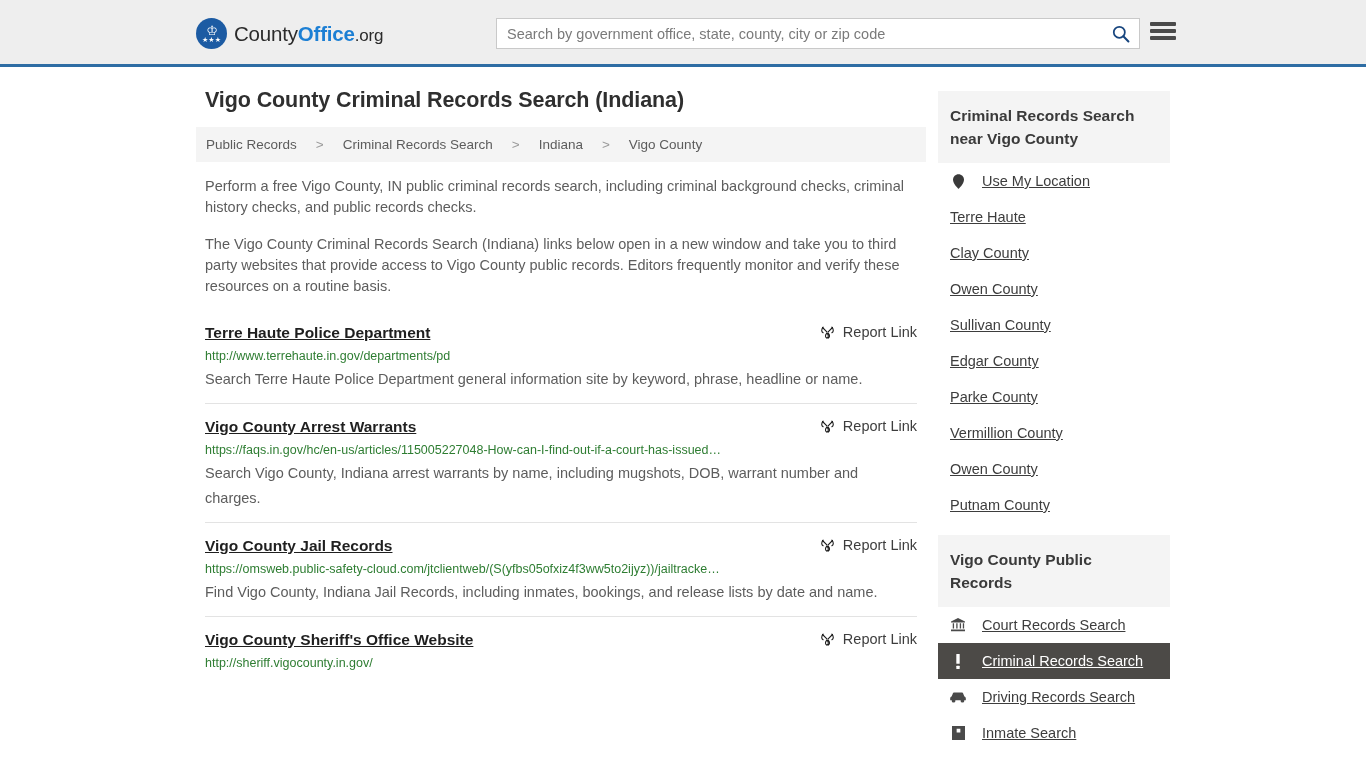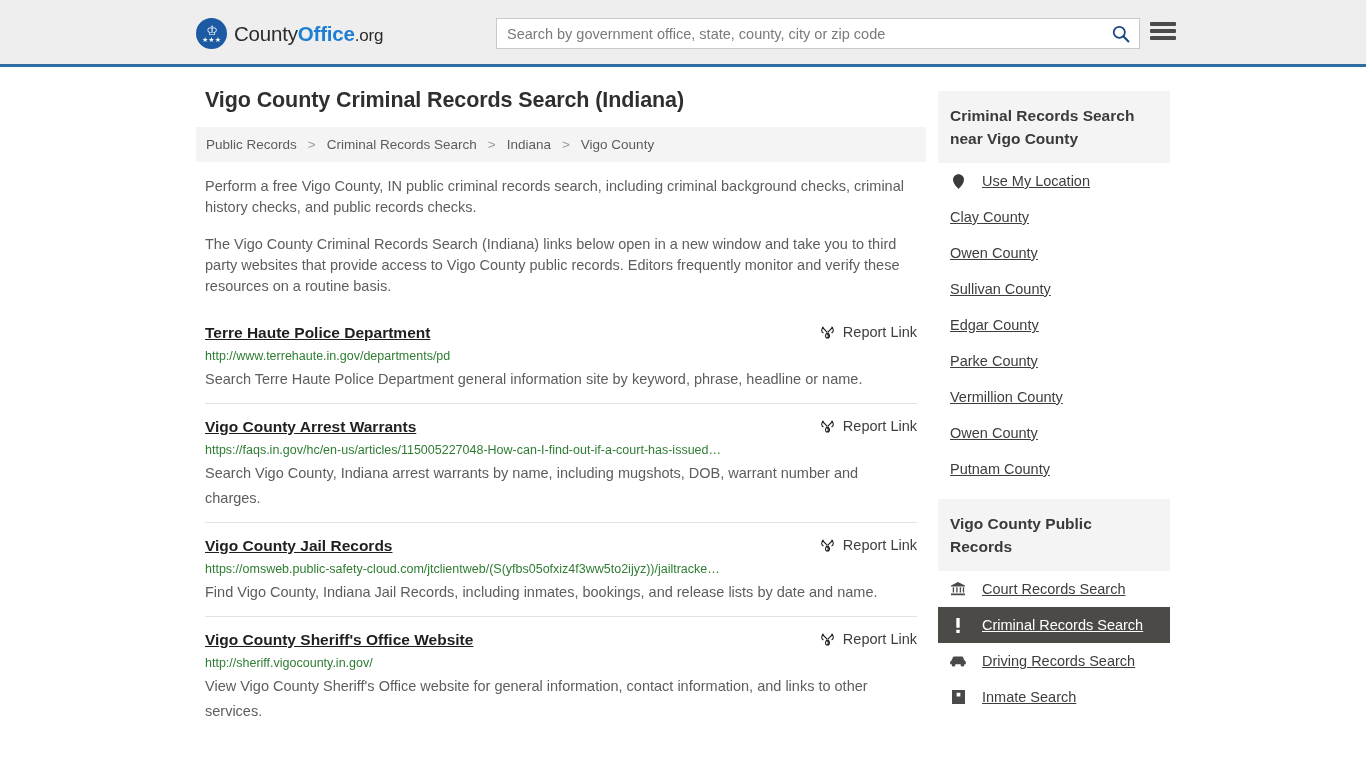--- a/index.html
+++ b/index.html
@@ -119,21 +119,21 @@
     margin: 0 0 14px 9px;
     font-weight: bold;
     letter-spacing: -0.1px;
   }
   .breadcrumb {
     background: #f4f4f4;
     padding: 10px 10px;
     font-size: 13.5px;
     color: #5c5c5c;
     display: flex; align-items: center; flex-wrap: wrap;
-    gap: 4px;
+    gap: 12px;
     margin: 0 0 14px 0;
   }
   .breadcrumb a {
     color: #5c5c5c;
     text-decoration: none;
   }
   .breadcrumb .sep { color: #9a9a9a; margin: 0 7px; }
   .breadcrumb .cur { color: #5c5c5c; }
 
   .intro { padding: 0 9px; }
@@ -325,38 +325,42 @@
             <a class="result-title" href="#">Vigo County Sheriff's Office Website</a>
             <a class="report-link" href="#">
               <svg width="15" height="15" viewBox="0 0 24 24">
                 <path d="M4 4 L11 11 M20 4 L13 11 M11 13 C8 16 8 20 11 21 C14 20 14 16 11 13 Z M13 13 C16 16 16 20 13 21" stroke="#1a1a1a" stroke-width="1.7" fill="none" stroke-linecap="round"></path>
                 <path d="M5 3.5 C2 7 2 11 5 12.5 M19 3.5 C22 7 22 11 19 12.5" stroke="#1a1a1a" stroke-width="1.7" fill="none" stroke-linecap="round"></path>
               </svg>
               <span>Report Link</span>
             </a>
           </div>
           <div class="result-url">http://sheriff.vigocounty.in.gov/</div>
-          <div class="result-desc">View Vigo County Sheriff's Office website for general information, contact information, and links to other services.</div>
         </div>
 
       </div>
     </div>
 
     <div class="side-col">
 
       <div class="side-head">Criminal Records Search near Vigo County</div>
       <ul class="side-list">
         <li>
           <a class="side-link" href="#">
             <span class="ico">
               <svg width="11" height="15" viewBox="0 0 12 16">
                 <path d="M6 0 C2.7 0 0 2.7 0 6 C0 10.5 6 16 6 16 C6 16 12 10.5 12 6 C12 2.7 9.3 0 6 0 Z" fill="#3a3a3a"></path>
               </svg>
             </span>
             <span class="lbl">Use My Location</span>
+          </a>
+        </li>
+        <li>
+          <a class="side-link" href="#">
+            <span class="lbl">Terre Haute</span>
           </a>
         </li>
         <li>
           <a class="side-link" href="#">
             <span class="lbl">Clay County</span>
           </a>
         </li>
         <li>
           <a class="side-link" href="#">
             <span class="lbl">Owen County</span>

